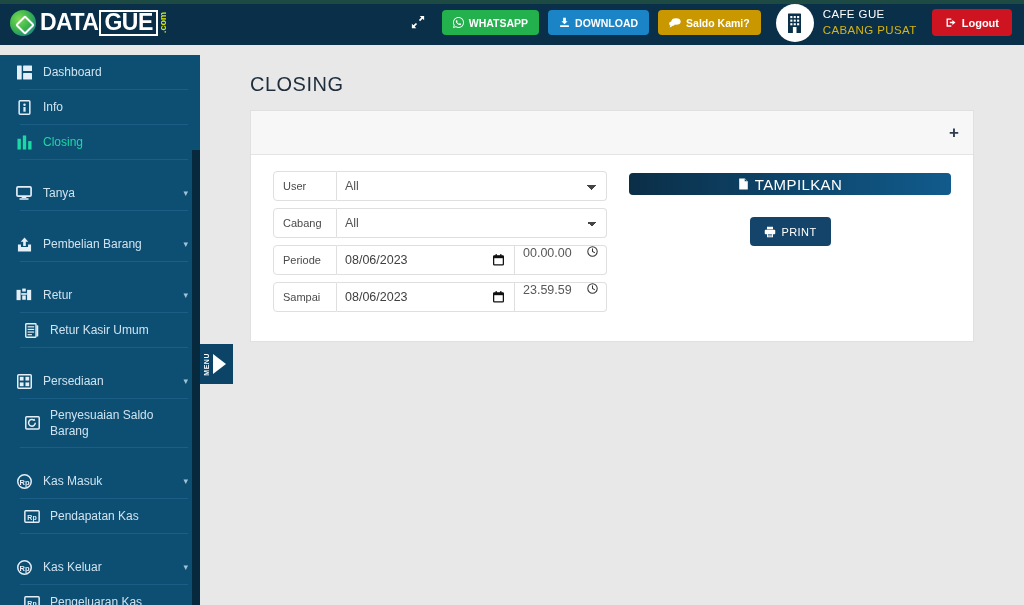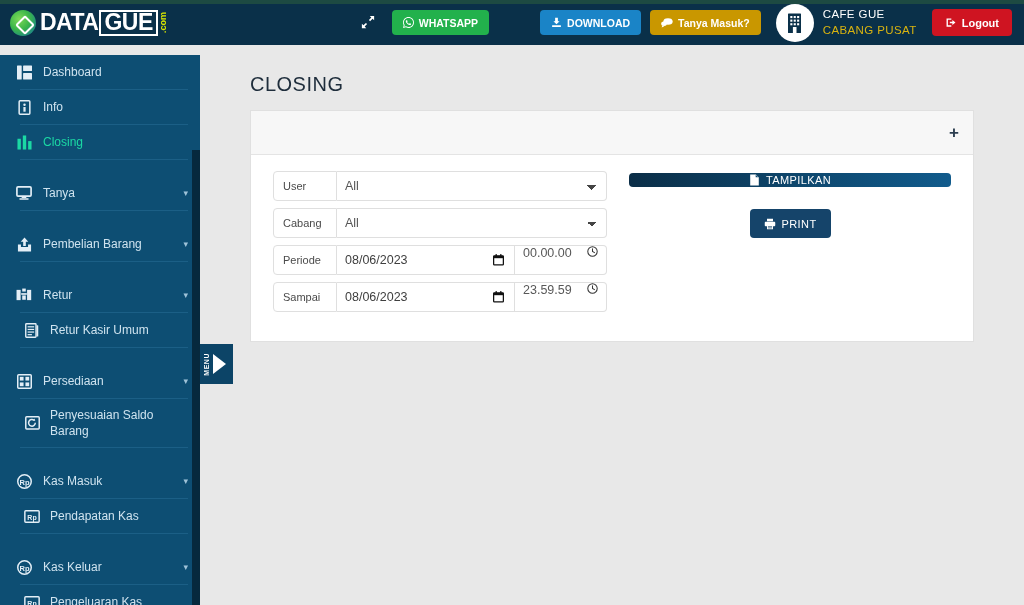--- a/index.html
+++ b/index.html
@@ -91,21 +91,21 @@
     font-weight: bold;
     font-family: "Liberation Sans", sans-serif;
     display: inline-flex; align-items: center;
     gap: 5px;
     padding: 0 11px;
     cursor: pointer;
     white-space: nowrap;
   }
   .hbtn svg { display:block; }
   .btn-wa { background: #22b14c; }
-  .btn-dl { background: #1a84c7; margin-left: 42px; }
+  .btn-dl { background: #1a84c7; }
   .btn-tanya { background: #c99700; }
   .btn-logout { background: #cf1421; font-size: 11px; height: 27px; padding: 0 13px;}
   .company {
     display: flex; align-items: center; gap: 9px;
     margin-left: 6px; margin-right: 6px;
   }
   .company-avatar {
     width: 38px; height: 38px; border-radius: 50%;
     background: #ffffff;
     display: flex; align-items: center; justify-content: center;
@@ -278,25 +278,25 @@
     border-radius: 0 4px 4px 0;
     background: #ffffff;
     display: flex; align-items: flex-start;
     justify-content: space-between;
     padding: 0 8px;
     font-size: 12.5px; color: #585858;
     cursor: text;
   }
   .btn-tampilkan {
     display: block; width: 100%;
-    height: 14px;
+    height: 22px;
     border: none; border-radius: 4px;
     background: linear-gradient(to right, #0b2e47 0%, #0e4a72 60%, #115b8c 100%);
     color: #ffffff;
-    font-size: 11px; letter-spacing: 0.4px;
+    font-size: 15px; letter-spacing: 0.4px;
     font-family: "Liberation Sans", sans-serif;
     cursor: pointer;
     display: flex; align-items: center; justify-content: center;
     gap: 6px;
   }
   .print-wrap {
     display: flex; justify-content: center;
     margin-top: 22px;
   }
   .btn-print {
@@ -347,21 +347,21 @@
       </svg>
       <span>DOWNLOAD</span>
     </button>
 
     <button class="hbtn btn-tanya">
       <svg width="12" height="11" viewBox="0 0 18 16" fill="#ffffff">
         <ellipse cx="10.5" cy="6.5" rx="7" ry="5"></ellipse>
         <ellipse cx="4.5" cy="10" rx="4.2" ry="3.4"></ellipse>
         <path d="M2 12 L1 15.5 L5 13.5 Z"></path>
       </svg>
-      <span>Tanya Masuk?</span>
+      <span>Saldo Kami?</span>
     </button>
 
     <div class="company">
       <div class="company-avatar">
         <svg width="20" height="22" viewBox="0 0 20 22" fill="#0a3049">
           <rect x="3" y="1.5" width="13" height="19.5" rx="0.6"></rect>
           <g fill="#ffffff">
             <rect x="5.3" y="4" width="2.1" height="2.1"></rect>
             <rect x="8.7" y="4" width="2.1" height="2.1"></rect>
             <rect x="12.1" y="4" width="2.1" height="2.1"></rect>

